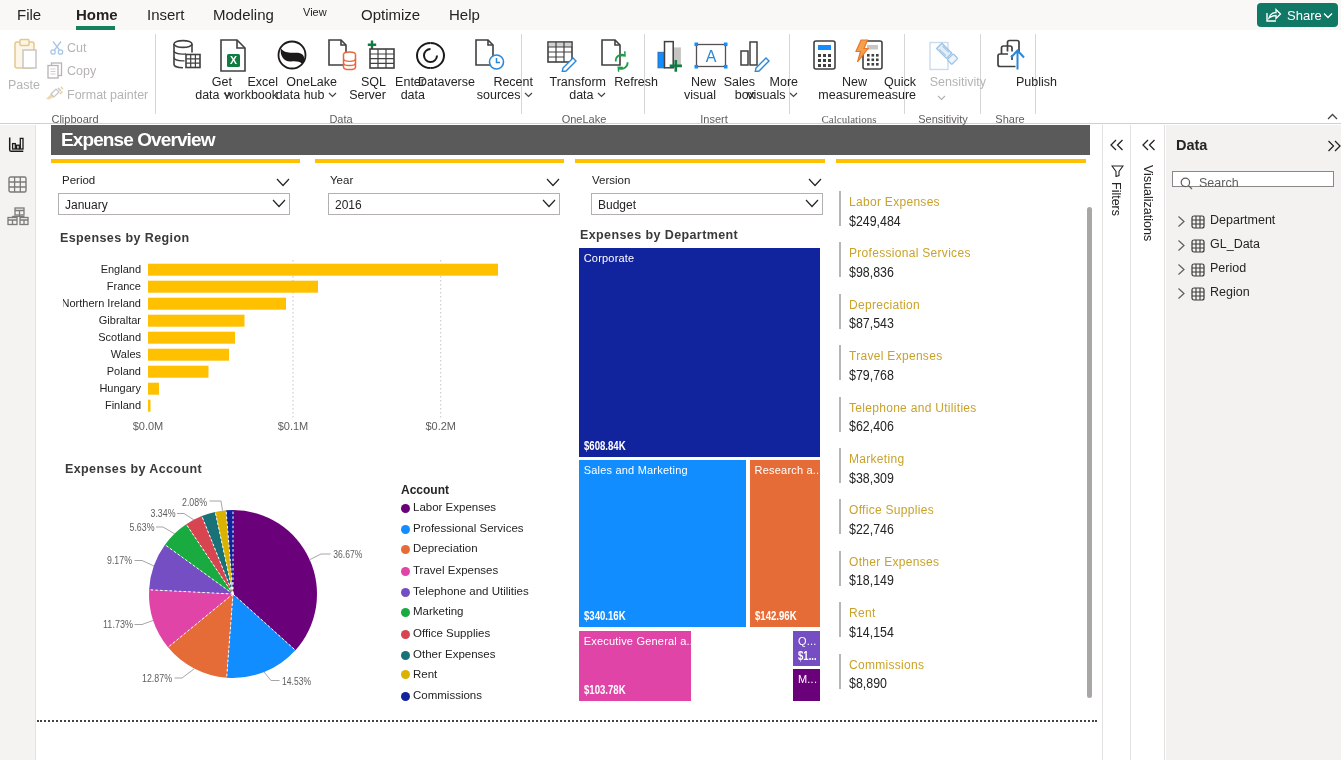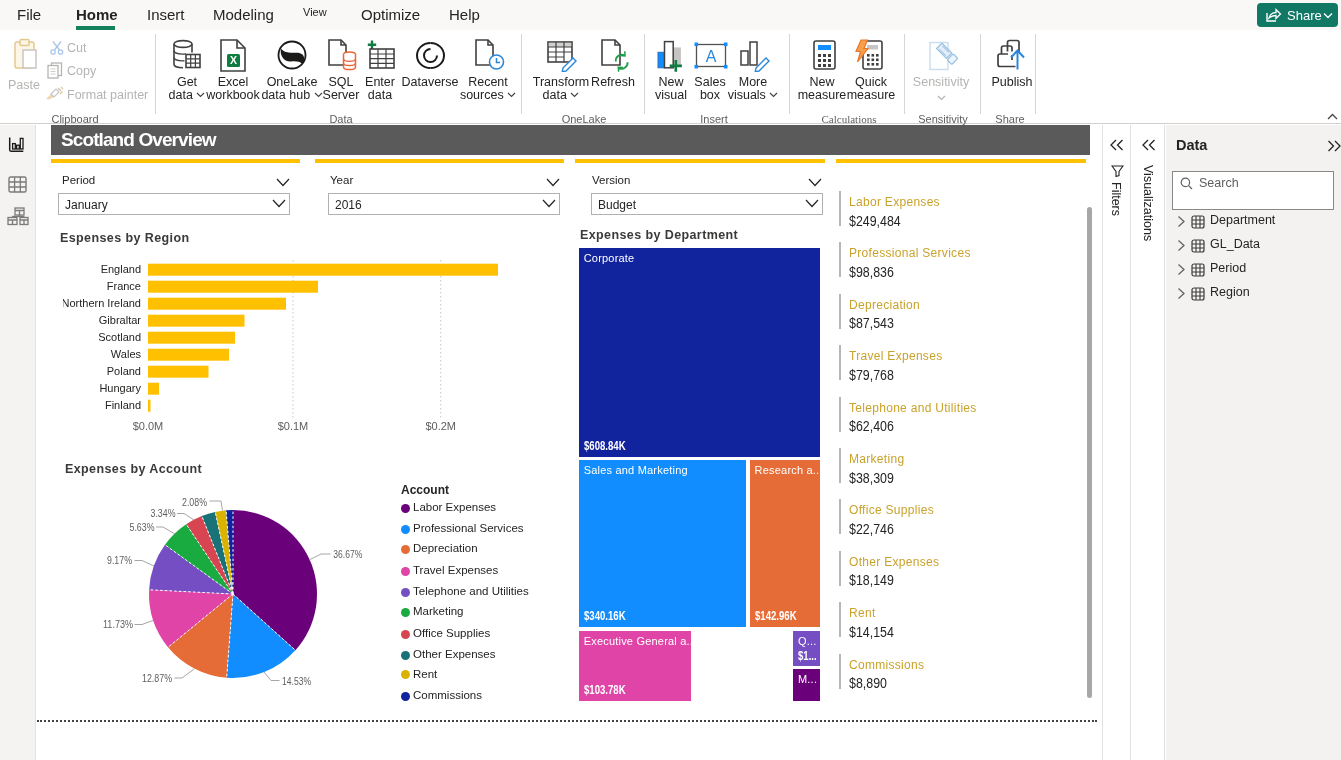--- a/index.html
+++ b/index.html
@@ -2,21 +2,21 @@
 <html><head>
 <meta charset="utf-8">
 <style>
   * { margin:0; padding:0; box-sizing:border-box; }
   html,body { width:1341px; height:760px; overflow:hidden; background:#fff; }
   body { font-family:"Liberation Sans", sans-serif; color:#252423; }
   #app { position:relative; width:1341px; height:760px; }
   .abs { position:absolute; }
   .sep { top:4px; width:1px; height:80px; background:#d8d6d4; }
   .glabel { top:83px; text-align:center; font-size:11px; color:#605e5c; }
-  .lbl1, .lbl2 { width:90px; text-align:center; font-size:12.5px; color:#252423; white-space:nowrap; }
+  .lbl1, .lbl2 { width:90px; text-align:right; font-size:12.5px; color:#252423; white-space:nowrap; }
   .lbl1 { top:45px; }
   .lbl2 { top:58px; }
   .lbl2 svg, .lbl1 svg { vertical-align:1px; }
 </style>
 </head>
 <body>
 <div id="app">
 
   <div class="abs" style="left:0;top:0;width:1341px;height:30px;background:#f9f8f7;">
     <div class="abs" style="left:17px;top:6px;font-size:15px;">File</div>
@@ -289,21 +289,21 @@
         <rect x="13" y="10.5" width="8" height="7"></rect>
           <path d="M13,13 L21,13 M17,13 L17,17.5"></path>
         <path d="M12.5,8 L12.5,9.3 M5.5,9.3 L17,9.3 M5.5,9.3 L5.5,10.5 M17,9.3 L17,10.5"></path>
       </g>
     </svg>
   </div>
 
   <div class="abs" id="canvas" style="left:37px;top:125px;width:1065px;height:635px;background:#fff;">
 
     <div class="abs" style="left:14px;top:0px;width:1039px;height:30px;background:#5a5a5a;"></div>
-    <div class="abs" style="left:24px;top:4px;font-size:19px;font-weight:bold;color:#fff;letter-spacing:-0.9px;">Scotland Overview</div>
+    <div class="abs" style="left:24px;top:4px;font-size:19px;font-weight:bold;color:#fff;letter-spacing:-0.9px;">Expense Overview</div>
 
     <div class="abs" style="left:14px;top:34px;width:249px;height:3.5px;background:#FFC000;"></div>
     <div class="abs" style="left:277.5px;top:34px;width:249px;height:3.5px;background:#FFC000;"></div>
     <div class="abs" style="left:537.5px;top:34px;width:250px;height:3.5px;background:#FFC000;"></div>
     <div class="abs" style="left:799px;top:34px;width:250px;height:3.5px;background:#FFC000;"></div>
 
     <div class="abs" style="left:25px;top:49px;font-size:11.5px;color:#252423;">Period</div>
     <svg class="abs" style="left:239px;top:53px;" width="14" height="9" viewBox="0 0 14 9">
         <path d="M1,1 L7,7.5 L13,1" fill="none" stroke="#252423" stroke-width="1.2"></path>
       </svg>
@@ -524,21 +524,21 @@
 
     <div class="abs" style="left:64px;top:0;width:175px;height:635px;background:#f3f2f1;">
       <div class="abs" style="left:10px;top:12px;font-size:14.5px;font-weight:bold;color:#252423;">Data</div>
       <svg class="abs" style="left:160px;top:15px;" width="16" height="12" viewBox="0 0 16 12">
           <g fill="none" stroke="#252423" stroke-width="1.3">
             <path d="M2.5,1 L7.5,6 L2.5,11"></path>
             <path d="M9,1 L14,6 L9,11"></path>
           </g>
         </svg>
 
-      <div class="abs" style="left:6px;top:46px;width:162px;height:39px;background:#fff;border:1px solid #8a8886;">
+      <div class="abs" style="left:6px;top:46px;width:162px;height:16px;background:#fff;border:1px solid #8a8886;">
         <svg class="abs" style="left:7px;top:5px;" width="13" height="13" viewBox="0 0 13 13">
             <circle cx="5.4" cy="5.4" r="4.2" fill="none" stroke="#605e5c" stroke-width="1.2"></circle>
             <line x1="8.6" y1="8.6" x2="12" y2="12" stroke="#605e5c" stroke-width="1.2"></line>
           </svg>
         <div class="abs" style="left:26px;top:4px;font-size:12.5px;color:#605e5c;">Search</div>
       </div>
 
       <div class="abs" style="left:0;top:85px;width:175px;height:24px;">
         <svg class="abs" style="left:11px;top:5px;" width="8" height="13" viewBox="0 0 8 13">
             <path d="M1.5,1.5 L7,6.5 L1.5,11.5" fill="none" stroke="#605e5c" stroke-width="1.2"></path>

